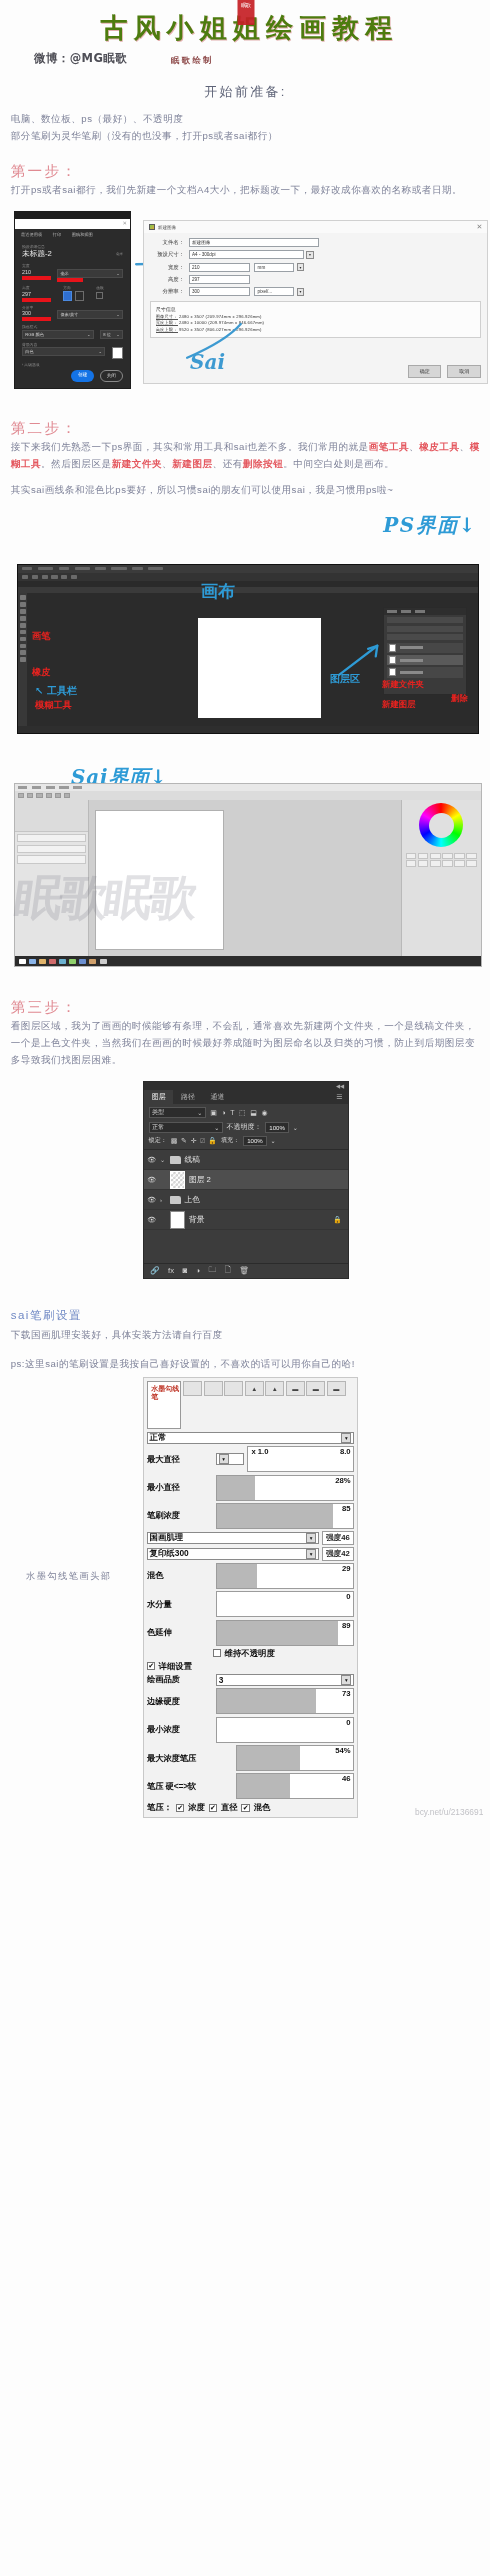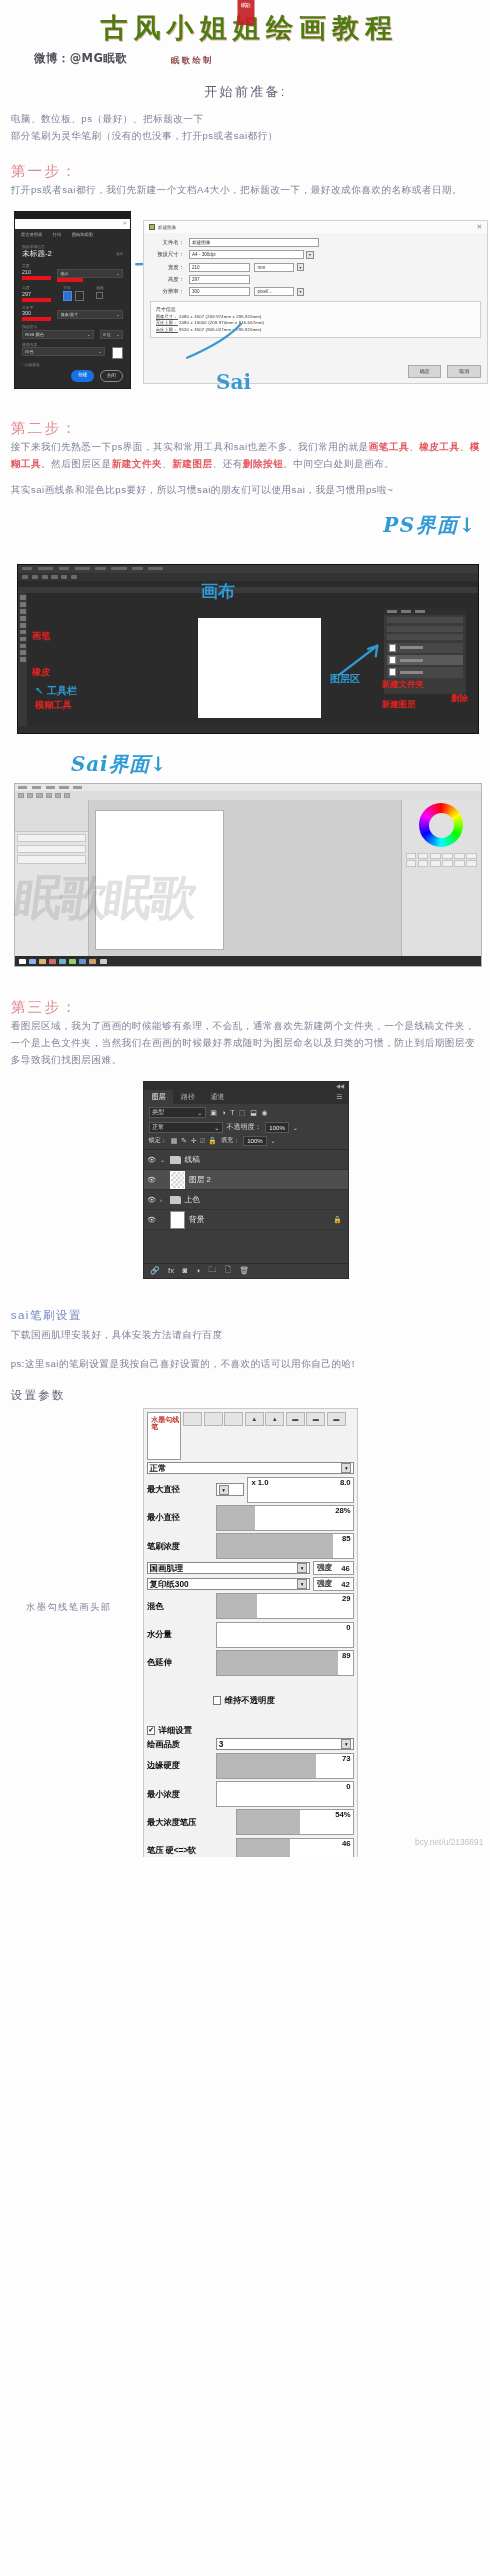--- a/index.html
+++ b/index.html
@@ -118,23 +118,23 @@
   .sizerow { font-size: 4.2px; color: #333; letter-spacing: 0.2px; line-height: 1.5; }
   .sizerow b { font-weight: normal; border-bottom: 0.8px solid #555; }
   .ps-ok { position: absolute; bottom: 5.4px; right: 6.1px; display: flex; gap: 6.1px; }
   .gbtn { background: #d6d6d6; border: 0.8px solid #a9a9a9; font-size: 5px; padding: 2.3px 10.7px; color: #333; }
   .hand-ps {
     position: absolute; left: 272px; top: 14px;
     font-family: "DejaVu Serif", serif; font-size: 26px; color: #3d9ad1;
     font-weight: bold; font-style: italic;
   }
   .hand-sai {
-    position: absolute; left: 190px; top: 164px;
+    position: absolute; left: 190px; top: 144px;
     font-family: "DejaVu Serif", serif; font-size: 20px; color: #3d9ad1;
-    font-weight: bold;  margin-left: 26px;
+    font-weight: bold; font-style: italic;
   }
   .curve { position: absolute; }
 
   
   .shot2 { position: relative; margin-top: 10.7px; height: 230px; }
   .hand-psui {
     position: absolute; right: 14px; top: 3.1px; font-family: "DejaVu Serif", serif;
     font-size: 20px; color: #2e9bd6; font-weight: bold; font-style: italic; letter-spacing: 1.5px;
   }
   .ps-window {
@@ -164,21 +164,21 @@
   .lp-layer.sel { background: #5a5a5a; }
   .lp-thumb { width: 7px; height: 8.4px; background: #fff; border: 0.8px solid #888; }
   .lp-text { width: 23px; height: 3.1px; background: #8a8a8a; }
   .ps-statusbar { position: absolute; left: 0; right: 0; bottom: 0; height: 7px; background: #2e2e2e; }
   .red-hand { position: absolute; font-family: "DejaVu Serif", serif; color: #e8221f; font-weight: bold; font-size: 9.2px; }
   .blue-hand { position: absolute; font-family: "DejaVu Serif", serif; color: #2e9bd6; font-weight: bold; font-size: 10px; }
 
   
   .shot3 { position: relative; margin-top: 12.3px; height: 230px; }
   .hand-saiui {
-    position: absolute; left: 71px; top: 0px; font-family: "DejaVu Serif", serif;
+    position: absolute; left: 71px; top: 13px; font-family: "DejaVu Serif", serif;
     font-size: 20px; color: #2e9bd6; font-weight: bold; font-style: italic; letter-spacing: 0.8px;
   }
   .sai-window {
     position: absolute; left: 14px; top: 32px; right: 9.2px; height: 184px;
     background: #d8d8d8; border: 0.8px solid #b5b5b5;
   }
   .sw-menu { height: 7px; background: #e8e8e8; display: flex; gap: 4.6px; padding: 1.5px 3.1px; }
   .sw-m { width: 9.2px; height: 3.1px; background: #9a9a9a; }
   .sw-tool { height: 8.4px; background: #dcdcdc; display:flex;gap:3.1px;padding:1.5px 3.1px;align-items:center;}
   .sw-ti { width: 6.1px; height: 5.4px; background: #b0b0b0; border: 0.8px solid #999; }
@@ -265,23 +265,23 @@
     position: relative; font-size: 7.7px; color: #111;
   }
   .slider .fill { position: absolute; left: 0; top: 0; bottom: 0; background: #b8b8b8; }
   .slider .val { position: absolute; right: 2.3px; top: 0; line-height: 10px; font-weight: bold; }
   .selbox {
     flex: 1; height: 12.3px; border: 0.8px solid #8a8a8a; background: #fff;
     display: flex; align-items: center; justify-content: space-between;
     padding: 0 1.5px; font-size: 8.4px; font-weight: bold; color: #111;
   }
   .selbox .arrow { width: 10px; height: 10px; border: 0.8px solid #888; background: #dcdcdc; display:flex;align-items:center;justify-content:center;font-size:5.4px;}
-  .strength { display: flex; align-items: center; gap: 9px; border: 0.8px solid #9c9c9c; background: #fff; padding: 0.8px 3.1px; font-size: 7.7px; font-weight: bold; }
+  .strength { display: flex; align-items: center; gap: 0; border: 0.8px solid #9c9c9c; background: #fff; padding: 0.8px 3.1px; font-size: 7.7px; font-weight: bold; }
   .cb { width: 8.4px; height: 8.4px; border: 0.8px solid #777; background: #fff; display:inline-flex;align-items:center;justify-content:center;font-size:7px;color:#111;}
-  .cb-row { display: flex; align-items: center; gap: 3.1px; margin-top: 19px; font-size: 8.4px; font-weight: bold; color: #111; }
+  .cb-row { display: flex; align-items: center; gap: 3.1px; margin-top: 2px; font-size: 8.4px; font-weight: bold; color: #111; }
   .pressure-row { display: flex; align-items: center; gap: 3.8px; margin-top: 3.1px; font-size: 8.4px; font-weight: bold; color: #111; flex-wrap: wrap; }
   .brush-caption {
     position: absolute; left: 26px; top: 192px; font-size: 9.2px; color: #7e8299;
     letter-spacing: 1.5px; line-height: 1.7; width: 100px;
   }
   .seal-bottom {
     margin: 4.6px auto 0 auto; width: 17px; height: 23px; background: #c62026;
     color: #fff; font-size: 5.4px; line-height: 6.1px; padding: 2.3px 1.5px;
     font-family: "DejaVu Serif", serif; text-align: center;
   }
@@ -299,21 +299,21 @@
   <div class="title-block">
     <div class="seal-top">眠歌</div>
     <div class="main-title">古风小姐姐绘画教程</div>
     <div class="sub-row">
       <div class="weibo">微博：@MG眠歌</div>
       <div class="hand-stamp">眠歌绘制</div>
     </div>
   </div>
 
   <div class="section-head-center">开始前准备:</div>
-  <div class="body-text">电脑、数位板、ps（最好）、把标题改一下</div>
+  <div class="body-text">电脑、数位板、ps（最好）、不透明度</div>
   <div class="body-text">部分笔刷为灵华笔刷（没有的也没事，打开ps或者sai都行）</div>
 
   <div class="step-head">第一步：</div>
   <div class="body-text step-body">打开ps或者sai都行，我们先新建一个文档A4大小，把标题改一下，最好改成你喜欢的名称或者日期。</div>
 
   <div class="shot1">
 
     <div class="sai-newdlg">
       <div class="sai-titlebar"></div>
       <div class="sai-white">
@@ -704,21 +704,20 @@
         <span>🗋</span>
         <span>🗑</span>
       </div>
     </div>
   </div>
 
   <div class="sai-brush-head">sai笔刷设置</div>
   <div class="note-text">下载国画肌理安装好，具体安装方法请自行百度</div>
   <div class="spacer-sm"></div>
   <div class="note-text">ps:这里sai的笔刷设置是我按自己喜好设置的，不喜欢的话可以用你自己的哈!</div>
-  <div class="param-head">设置参数</div>
 
   <div class="shot5">
     <div class="brush-panel">
       <div class="bp-top">
         <div class="bp-preview">
           <span class="sealtxt">水墨勾线笔</span>
         </div>
         <div class="bp-cells">
           <span class="bp-cell"></span>
           <span class="bp-cell"></span>

